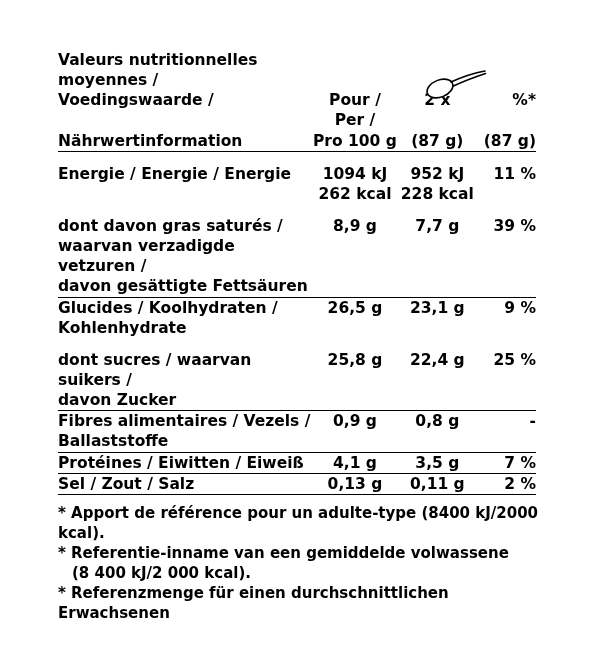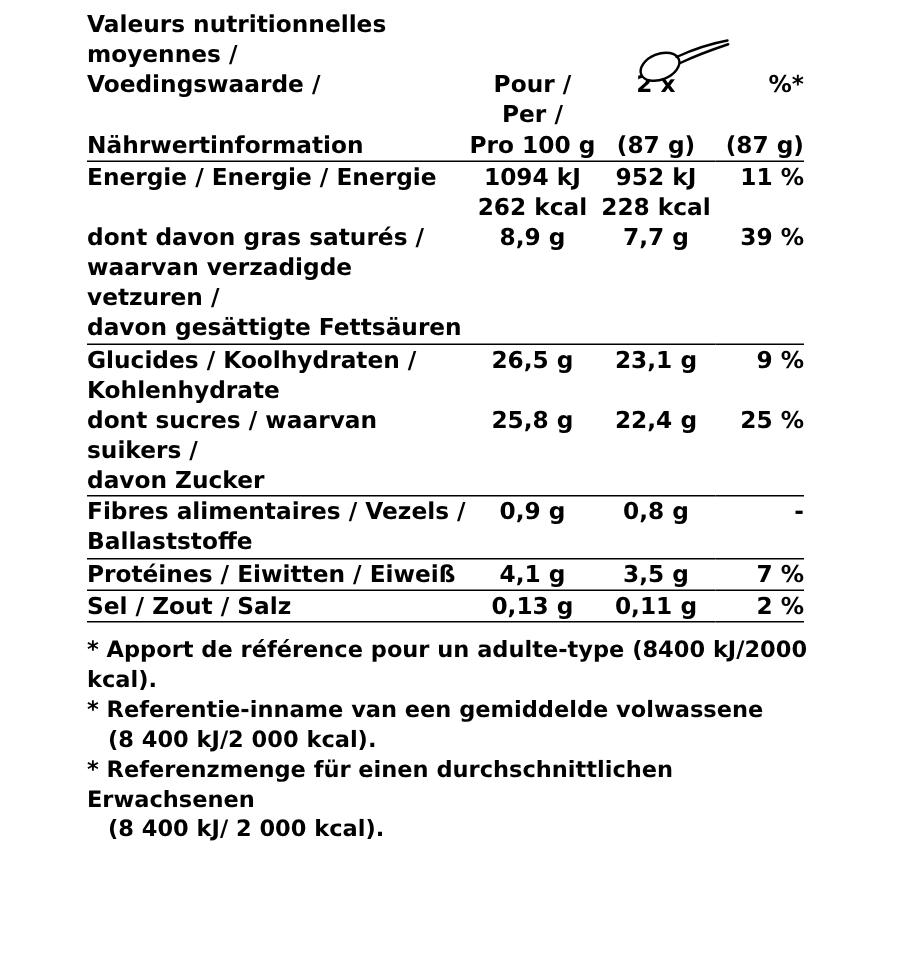--- a/index.html
+++ b/index.html
@@ -21,20 +21,21 @@
     height: 650px;
     box-sizing: border-box;
     padding: 6px 12px 0 58px;
   }
 
   table.nutri {
     width: 478px;
     border-collapse: collapse;
     font-size: 15.5px;
     line-height: 1.30;
+    margin-top: 44px;
   }
 
   table.nutri td {
     padding: 0;
     vertical-align: top;
     font-weight: 600;
   }
 
   
   .c-name   { width: 246px; text-align: left; padding-right: 6px; }
@@ -46,21 +47,21 @@
   .hdr td { font-weight: 600; }
   .hdr .c-name { padding-right: 4px; }
 
   .rowgroup td {
     border-top: 1.6px solid #000;
     padding-top: 3px;
     padding-bottom: 5px;
   }
   .rowgroup.nb td {
     border-top: none;
-    padding-top: 0;
+    padding-top: 12px;
   }
   .hdrline td {
     border-bottom: 1.6px solid #000;
   }
 
   
   .serv-head {
     position: relative;
     white-space: nowrap;
   }
@@ -243,16 +244,15 @@
         <td class="c-pct"></td>
       </tr>
     </tbody>
   </table>
 
   <div class="footnotes">
     <div>* Apport de référence pour un adulte-type (8400 kJ/2000 kcal).</div>
     <div>* Referentie-inname van een gemiddelde volwassene</div>
     <div class="fn-indent">(8 400 kJ/2 000 kcal).</div>
     <div>* Referenzmenge für einen durchschnittlichen Erwachsenen</div>
-    <div class="fn-indent">(8 400 kJ/ 2 000 kcal).</div>
   </div>
 
 </div>
 
 </body></html>

